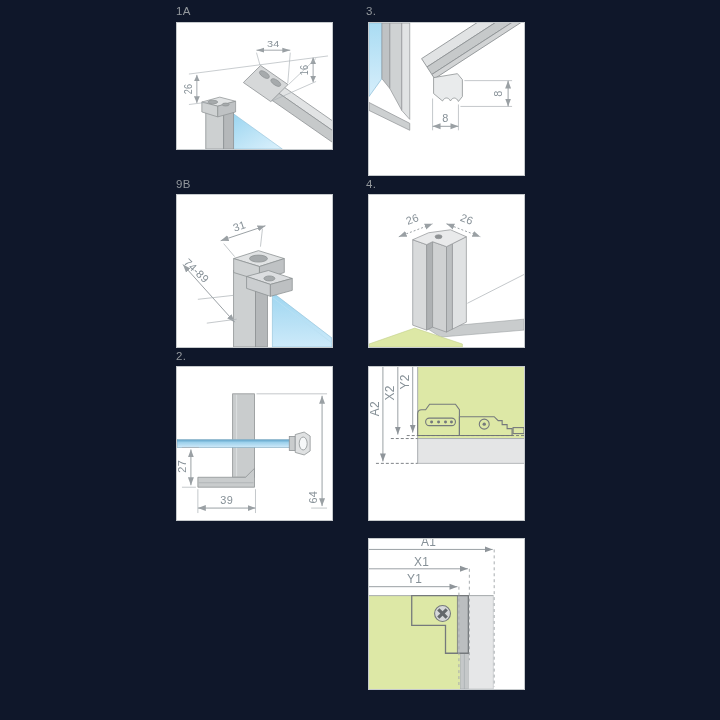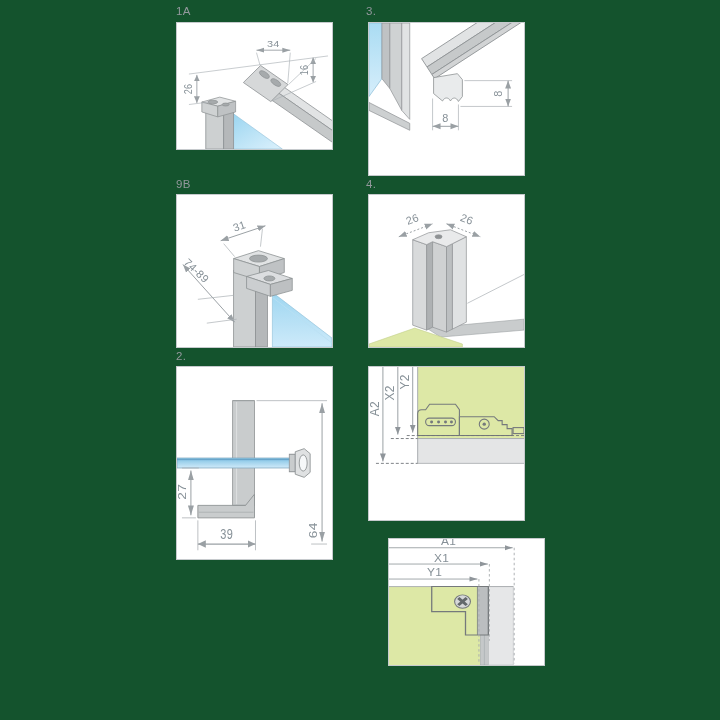--- a/index.html
+++ b/index.html
@@ -1,16 +1,16 @@
 <!DOCTYPE html>
 <html><head>
 <meta charset="utf-8">
 <style>
   html,body{margin:0;padding:0;background:#fbfbfb;}
-  .canvas{position:relative;width:720px;height:720px;background:#14532d;overflow:hidden;
+  .canvas{position:relative;width:720px;height:720px;background:#0f172a;overflow:hidden;
           font-family:"Liberation Sans",sans-serif;}
   .panel{position:absolute;background:#ffffff;border:1px solid #c6cacd;box-sizing:border-box;}
   .panel svg{display:block;width:100%;height:100%;}
   .plabel{position:absolute;font-size:11.5px;color:#93989d;letter-spacing:.3px;}
   text{font-family:"Liberation Sans",sans-serif;}
   .dim{font-size:11px;fill:#869097;letter-spacing:.3px;}
   .dimb{font-size:12px;fill:#869097;letter-spacing:.3px;}
   .dl{stroke:#9aa0a4;stroke-width:1;fill:none;}
   .thin{stroke:#aab0b4;stroke-width:.7;fill:none;}
 </style>
@@ -162,21 +162,21 @@
         <polygon points="44,45 58,50 64,47 78,52 84,49 98,42 82,35 60,38" fill="#e9eaeb"></polygon>
         <ellipse cx="70" cy="42" rx="3.5" ry="2" fill="#8e9294"></ellipse>
       </g>
       <line class="dl" x1="30" y1="42" x2="64" y2="29" stroke-dasharray="2,2" marker-start="url(#ar4)" marker-end="url(#ar4)"></line>
       <text class="dim" transform="translate(45,28) rotate(-21)" text-anchor="middle">26</text>
       <line class="dl" x1="78" y1="29" x2="112" y2="42" stroke-dasharray="2,2" marker-start="url(#ar4)" marker-end="url(#ar4)"></line>
       <text class="dim" transform="translate(97,28) rotate(21)" text-anchor="middle">26</text>
     </svg>
   </div>
 
-  <div class="panel" style="left:176px;top:366px;width:157px;height:194px">
+  <div class="panel" style="left:176px;top:366px;width:157px;height:155px">
     <svg viewBox="0 0 156 154" preserveAspectRatio="none">
       <defs>
         <marker id="ar2" markerWidth="9" markerHeight="8" refX="8" refY="4" orient="auto-start-reverse" markerUnits="userSpaceOnUse">
             <path d="M0,1 L8,4 L0,7 Z" fill="#9aa0a4"></path>
           </marker>
         <linearGradient id="g2" x1="0" y1="0" x2="0" y2="1">
           <stop offset="0" stop-color="#7fc2e4"></stop>
             <stop offset="1" stop-color="#d0eaf9"></stop>
         </linearGradient>
       </defs>
@@ -235,21 +235,21 @@
       <line x1="7" y1="97" x2="49" y2="97" stroke="#6f7478" stroke-width=".9" stroke-dasharray="3,2"></line>
       <line class="dl" x1="14" y1="0" x2="14" y2="95" marker-end="url(#arA2)"></line>
       <line class="dl" x1="29" y1="0" x2="29" y2="68" marker-end="url(#arA2)"></line>
       <line class="dl" x1="44" y1="0" x2="44" y2="66" marker-end="url(#arA2)"></line>
       <text class="dimb" transform="translate(10,42) rotate(-90)" text-anchor="middle">A2</text>
       <text class="dimb" transform="translate(25,26) rotate(-90)" text-anchor="middle">X2</text>
       <text class="dimb" transform="translate(40,15) rotate(-90)" text-anchor="middle">Y2</text>
     </svg>
   </div>
 
-  <div class="panel" style="left:388px;top:538px;width:157px;height:128px">
+  <div class="panel" style="left:368px;top:538px;width:157px;height:152px">
     <svg viewBox="0 0 156 151" preserveAspectRatio="none">
       <defs>
         <marker id="arA1" markerWidth="9" markerHeight="8" refX="8" refY="4" orient="auto-start-reverse" markerUnits="userSpaceOnUse">
             <path d="M0,1 L8,4 L0,7 Z" fill="#8f959a"></path>
           </marker>
       </defs>
       <rect x="0" y="57" width="92" height="94" fill="#dde8a6"></rect>
       <rect x="92" y="57" width="8" height="94" fill="#c5c8c9" stroke="#9aa0a4" stroke-width=".5"></rect>
       <line x1="96" y1="57" x2="96" y2="151" stroke="#9aa0a4" stroke-width=".5"></line>
       <rect x="100" y="57" width="25" height="94" fill="#e6e7e8" stroke="#b5b8ba" stroke-width=".6"></rect>

